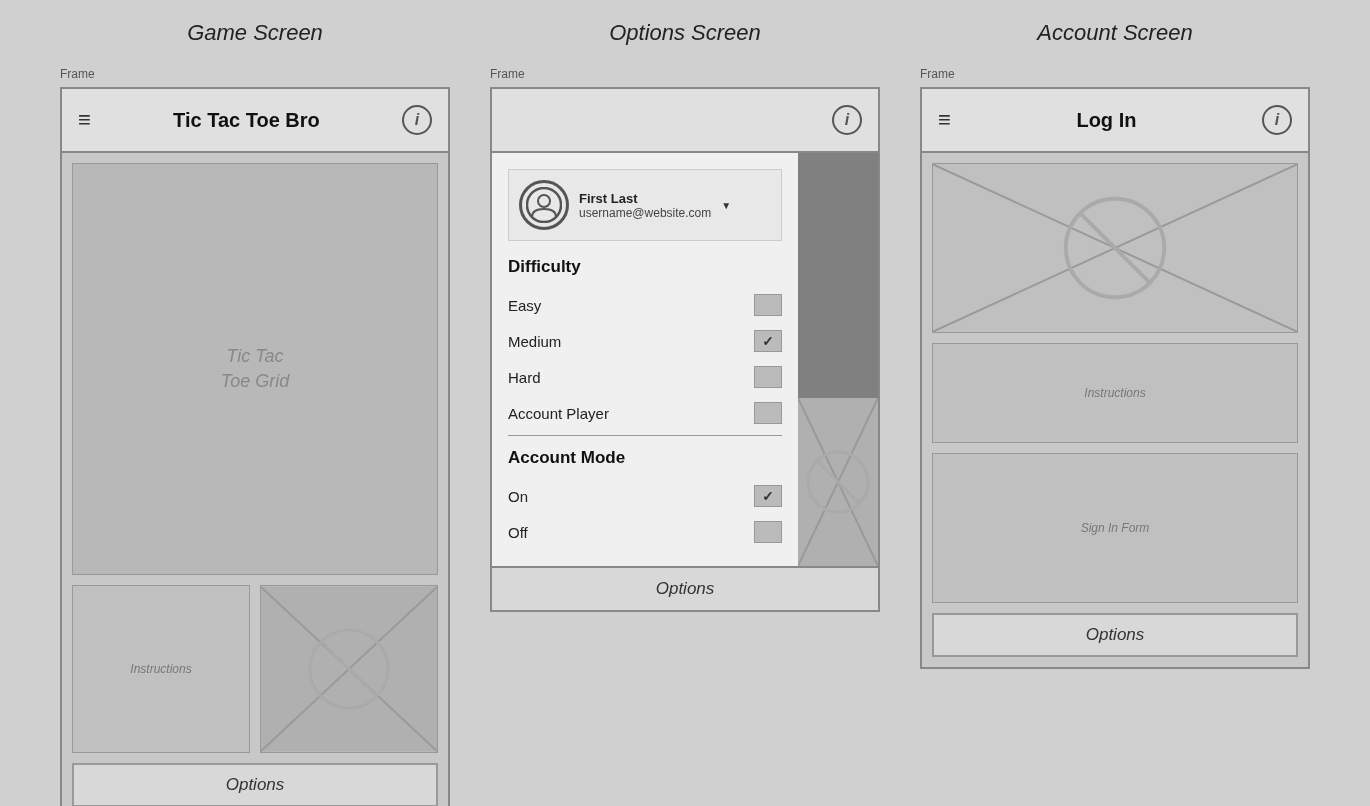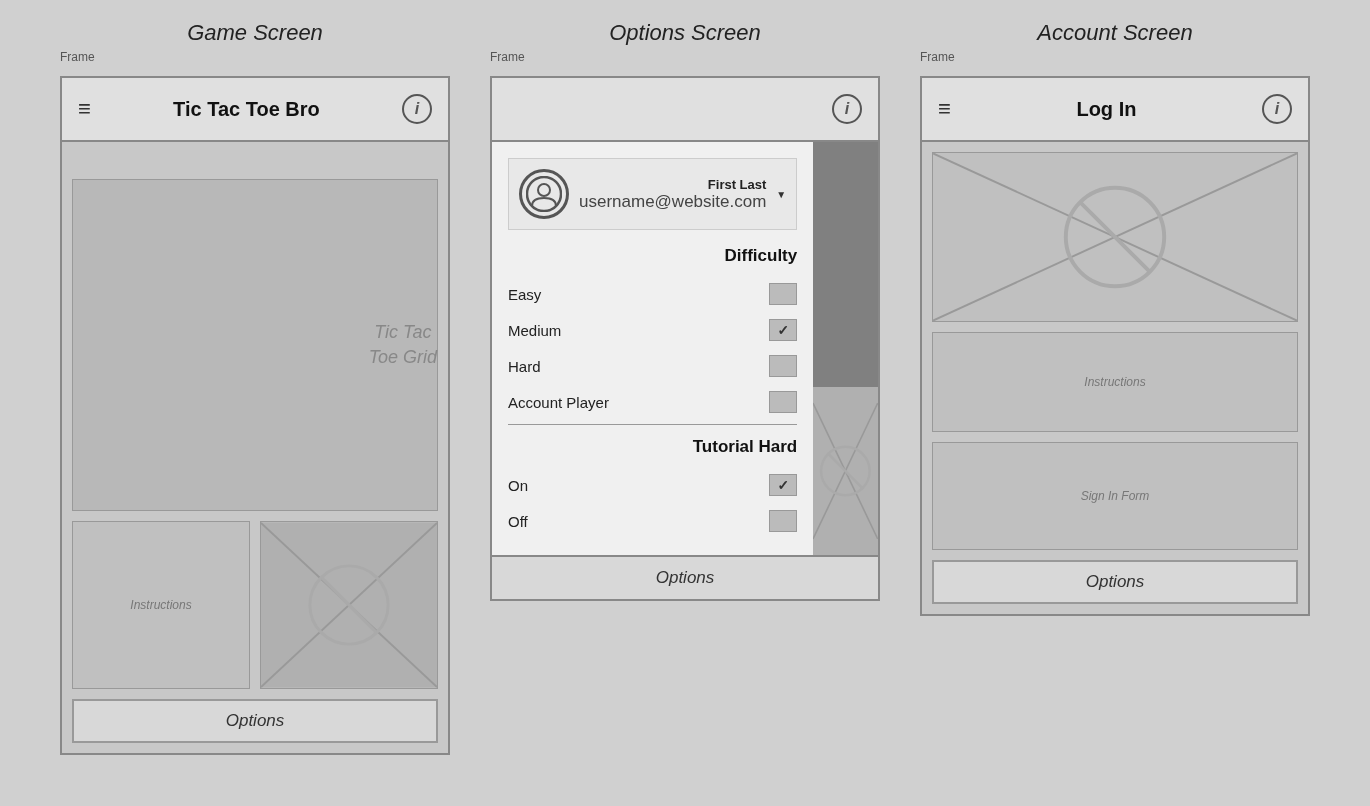--- a/index.html
+++ b/index.html
@@ -18,29 +18,29 @@
     .screen-wrapper {
       display: flex;
       flex-direction: column;
       align-items: center;
     }
 
     .screen-title {
       font-style: italic;
       font-size: 22px;
       color: #222;
-      margin-bottom: 4px;
+      margin-bottom: 21px;
       font-weight: 400;
     }
 
     .frame-label {
       font-size: 12px;
       color: #555;
       align-self: flex-start;
-      margin-bottom: 12px;
+      margin-bottom: 6px;
     }
 
     .phone-frame {
       border: 2px solid #888;
       background: #c8c8c8;
       width: 390px;
       display: flex;
       flex-direction: column;
     }
 
@@ -87,25 +87,24 @@
       padding: 10px;
       display: flex;
       flex-direction: column;
       gap: 10px;
       background: #c8c8c8;
     }
 
     .game-grid-area {
       background: #b8b8b8;
       border: 1px solid #999;
-      height: 332px;
-      display: flex;
-      align-items: center;
-      justify-content: flex-end;
-      margin-top: 27px;
+      height: 412px;
+      display: flex;
+      align-items: center;
+      justify-content: center;
     }
 
     .grid-label {
       font-style: italic;
       font-size: 18px;
       color: #888;
       text-align: center;
       line-height: 1.4;
     }
 
@@ -183,21 +182,20 @@
       flex: 1;
     }
 
     .options-main {
       flex: 1;
       background: #f0f0f0;
       padding: 16px;
       display: flex;
       flex-direction: column;
       gap: 0;
-      text-align: right;
     }
 
     .options-sidebar {
       width: 80px;
       background: #a0a0a0;
       display: flex;
       flex-direction: column;
       gap: 0;
     }
 
@@ -317,21 +315,21 @@
       border: 1px solid #999;
       height: 100px;
       display: flex;
       align-items: center;
       justify-content: center;
     }
 
     .account-signin {
       background: #c0c0c0;
       border: 1px solid #999;
-      height: 108px;
+      height: 150px;
       display: flex;
       align-items: center;
       justify-content: center;
     }
 
     .divider {
       border: none;
       border-top: 1px solid #999;
       margin: 4px 0;
     }
@@ -395,21 +393,21 @@
         <div class="sidebar-avatar-section" style="flex-direction:row; align-items:center; gap:10px; background:#e8e8e8; border:1px solid #ccc; margin-bottom:8px; padding:10px;">
           <div class="avatar-icon">
             <svg width="36" height="36" viewBox="0 0 36 36" fill="none" xmlns="http://www.w3.org/2000/svg">
               <circle cx="18" cy="18" r="17" stroke="#555" stroke-width="2.5"></circle>
               <circle cx="18" cy="14" r="6" stroke="#555" stroke-width="2"></circle>
               <path d="M6 30 Q6 22 18 22 Q30 22 30 30" stroke="#555" stroke-width="2" fill="none"></path>
             </svg>
           </div>
           <div>
             <div style="font-size:13px; font-weight:bold; color:#222;">First Last</div>
-            <div style="font-size:17px; color:#444;">username@website.com</div>
+            <div style="font-size:12px; color:#444;">username@website.com</div>
           </div>
           <span class="dropdown-arrow">▼</span>
         </div>
 
         <div class="section-heading">Difficulty</div>
         <div class="option-row">
           <span>Easy</span>
           <div class="checkbox"></div>
         </div>
         <div class="option-row">
@@ -420,21 +418,21 @@
           <span>Hard</span>
           <div class="checkbox"></div>
         </div>
         <div class="option-row">
           <span>Account Player</span>
           <div class="checkbox"></div>
         </div>
 
         <hr class="divider">
 
-        <div class="section-heading">Tutorial Hard</div>
+        <div class="section-heading">Account Mode</div>
         <div class="option-row">
           <span>On</span>
           <div class="checkbox checked">✓</div>
         </div>
         <div class="option-row">
           <span>Off</span>
           <div class="checkbox"></div>
         </div>
       </div>
 

